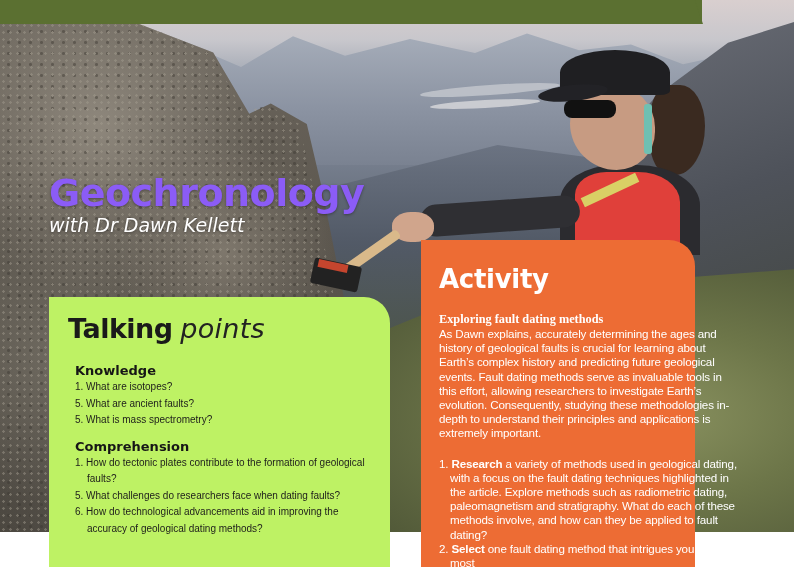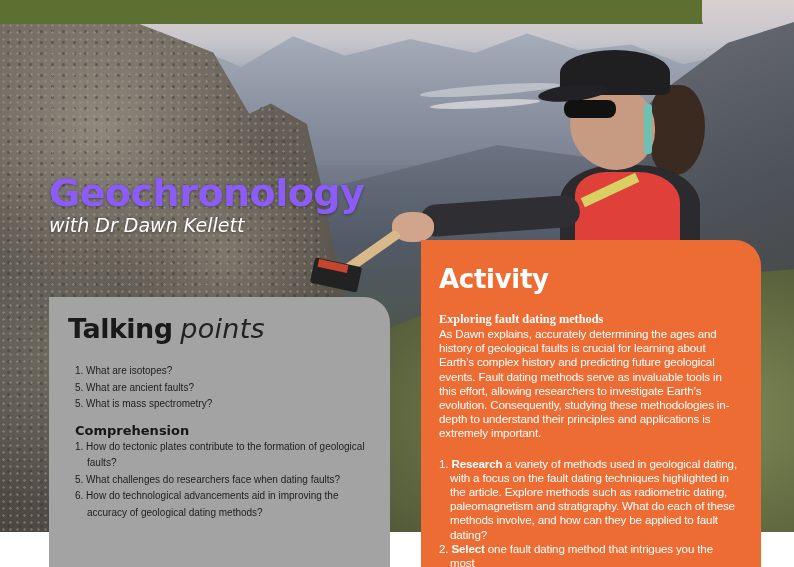--- a/index.html
+++ b/index.html
@@ -95,40 +95,40 @@
     .subtitle {
       position: absolute; left: 49px; top: 216px;
       font-family: "DejaVu Sans", sans-serif; font-weight: 400; font-style: italic;
       font-size: 19px; color: #ffffff; line-height: 1;
       text-shadow: 0 1px 3px rgba(0,0,0,.35);
     }
 
     
     .tp-card {
       position: absolute; left: 49px; top: 297px; width: 341px; height: 270px;
-      background: #a3a3a3; border-radius: 0 26px 0 0;
+      background: #bef264; border-radius: 0 26px 0 0;
       padding: 18px 0 0 19px; color: #1d1d1b;
     }
     .tp-heading { font-size: 27px; line-height: 1; margin-bottom: 20px; white-space: nowrap; }
     .tp-heading .bold { font-family: "DejaVu Sans", sans-serif; font-weight: 700; color: #1a1a1a; letter-spacing: -0.5px; }
     .tp-heading .light { font-family: "DejaVu Sans", sans-serif; font-weight: 300; font-style: italic; color: #222; letter-spacing: 0.3px; }
     .tp-section-title {
       font-family: "DejaVu Sans", sans-serif; font-weight: 700; font-size: 13px;
       color: #161616; margin-left: 7px; line-height: 16px;
     }
     .tp-list { list-style: none; margin-left: 7px; width: 300px; }
     .tp-list li {
       font-family: Liberation Sans, sans-serif; font-size: 10px; line-height: 16.5px;
       color: #1d1d1b; padding-left: 12px; text-indent: -12px;
     }
     .tp-gap { height: 10px; }
 
     
     .act-card {
-      position: absolute; left: 421px; top: 240px; width: 340px; height: 327px;
+      position: absolute; left: 421px; top: 240px; width: 274px; height: 327px;
       background: #ed6c34; border-radius: 0 26px 0 0;
       padding: 26px 14px 0 18px; color: #ffffff;
     }
     .act-heading {
       font-family: "DejaVu Sans", sans-serif; font-weight: 700; font-size: 26px;
       line-height: 1; margin-bottom: 20px; letter-spacing: -0.3px;
     }
     .act-subheading {
       font-family: Liberation Serif, serif; font-weight: 700; font-size: 12.3px;
       line-height: 15px; margin-left: 0px;
@@ -179,20 +179,21 @@
 <h1 class="title">Geochronology</h1>
 <div class="subtitle">with Dr Dawn Kellett</div>
 
 <section class="tp-card">
   <h2 class="tp-heading">
     <span class="bold">Talking</span>
     <span class="light">points</span>
   </h2>
 
   <div>
+    <h3 class="tp-section-title">Knowledge</h3>
     <ul class="tp-list">
       <li>1. What are isotopes?</li>
       <li>5. What are ancient faults?</li>
       <li>5. What is mass spectrometry?</li>
     </ul>
   </div>
 
   <div class="tp-gap"></div>
 
   <div>

